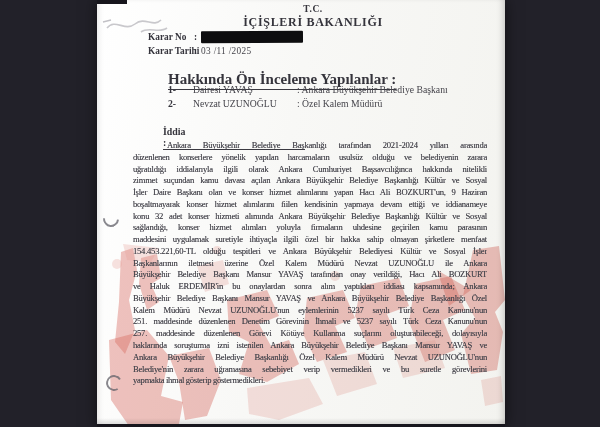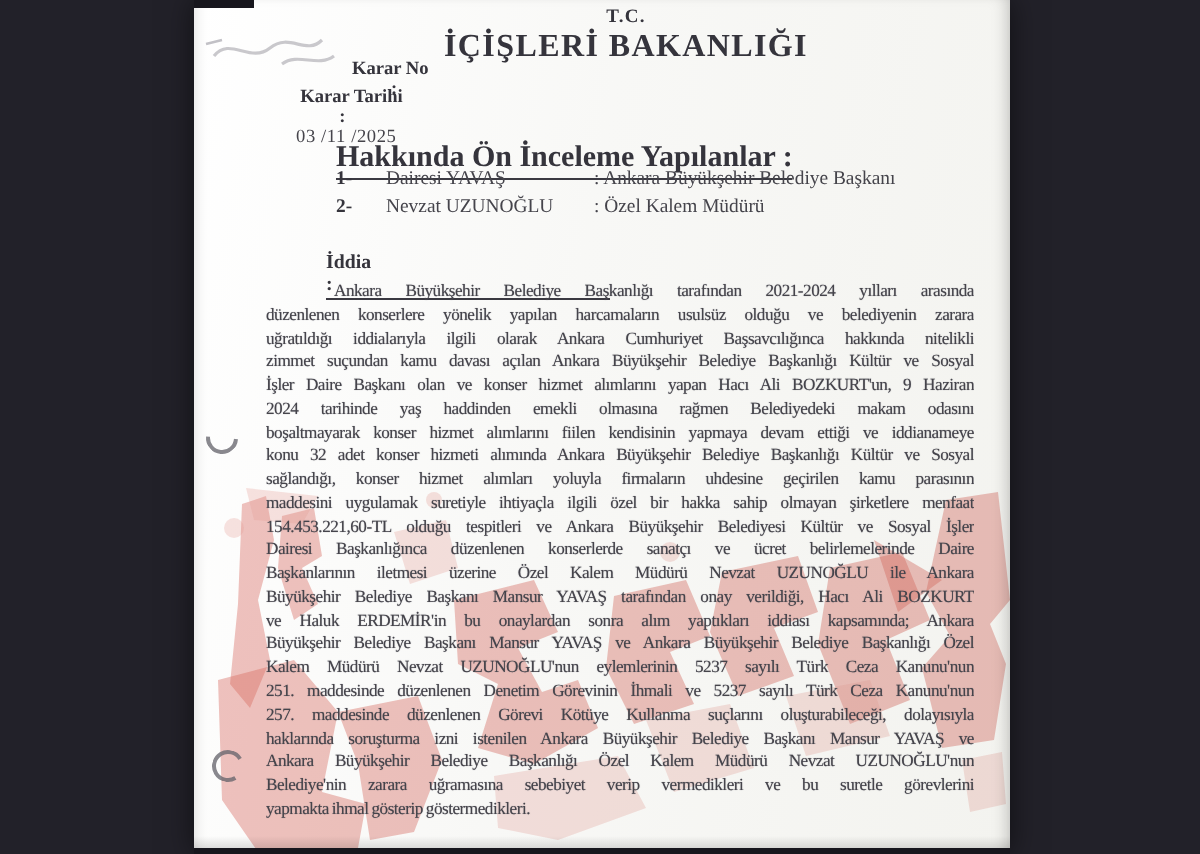--- a/index.html
+++ b/index.html
@@ -16,23 +16,23 @@
     filter:blur(0.2px);
   }
   .paper *{position:absolute;}
   
   .wm{left:0;top:0;width:408px;height:427px;mix-blend-mode:multiply;}
   .wmA{fill:var(--watermark_red,#d96a5f);fill-opacity:.40;}
   .wmB{fill:#e79b92;fill-opacity:.28;}
   
   .center{left:0;width:100%;text-align:center;padding-left:24px;box-sizing:border-box;color:var(--heading_ink,#35343c);}
   .tc{top:4px;font-size:9.5px;font-weight:bold;letter-spacing:.6px;}
-  .ministry{top:15px;font-size:16px;font-weight:bold;letter-spacing:.7px;}
+  .ministry{top:15px;font-size:12px;font-weight:bold;letter-spacing:.7px;}
   
-  .krow{left:51px;height:14px;display:flex;align-items:center;font-size:9.3px;white-space:nowrap;flex-direction:column;}
+  .krow{left:51px;height:14px;display:flex;align-items:center;font-size:9.3px;white-space:nowrap;}
   .krow.n1{top:30px;} .krow.n2{top:44px;}
   .klabel{position:static;display:inline-block;width:46px;font-weight:bold;color:var(--heading_ink,#35343c);}
   .kcolon{position:static;font-weight:bold;margin-right:4px;color:var(--heading_ink,#35343c);}
   .kval{position:static;letter-spacing:.3px;}
   .redact{position:static;display:inline-block;width:102px;height:12px;background:var(--redaction,#0d0d0f);border-radius:1px;transform:rotate(-.4deg);}
   
   .sec{left:71px;top:71px;font-size:15px;font-weight:bold;color:var(--heading_ink,#35343c);
        border-bottom:1.2px solid #3a3941;padding-bottom:1px;white-space:nowrap;}
   .subj{left:0;width:100%;height:13px;font-size:9.7px;white-space:nowrap;}
   .subj.s1{top:84px;} .subj.s2{top:98px;}
@@ -134,27 +134,25 @@
       <span>İddia</span>
       <span>:</span>
     </div>
 
     <div class="claim">
       <div class="bl first">Ankara Büyükşehir Belediye Başkanlığı tarafından 2021-2024 yılları arasında</div>
       <div class="bl">düzenlenen konserlere yönelik yapılan harcamaların usulsüz olduğu ve belediyenin zarara</div>
       <div class="bl">uğratıldığı iddialarıyla ilgili olarak Ankara Cumhuriyet Başsavcılığınca hakkında nitelikli</div>
       <div class="bl">zimmet suçundan kamu davası açılan Ankara Büyükşehir Belediye Başkanlığı Kültür ve Sosyal</div>
       <div class="bl">İşler Daire Başkanı olan ve konser hizmet alımlarını yapan Hacı Ali BOZKURT'un, 9 Haziran</div>
-      <div class="bl">2024 tarihinde yaş haddinden emekli olmasına rağmen Belediyedeki makam odasını</div>
       <div class="bl">boşaltmayarak konser hizmet alımlarını fiilen kendisinin yapmaya devam ettiği ve iddianameye</div>
       <div class="bl">konu 32 adet konser hizmeti alımında Ankara Büyükşehir Belediye Başkanlığı Kültür ve Sosyal</div>
       <div class="bl">sağlandığı, konser hizmet alımları yoluyla firmaların uhdesine geçirilen kamu parasının</div>
       <div class="bl">maddesini uygulamak suretiyle ihtiyaçla ilgili özel bir hakka sahip olmayan şirketlere menfaat</div>
       <div class="bl">154.453.221,60-TL olduğu tespitleri ve Ankara Büyükşehir Belediyesi Kültür ve Sosyal İşler</div>
-      <div class="bl">Dairesi Başkanlığınca düzenlenen konserlerde sanatçı ve ücret belirlemelerinde Daire</div>
       <div class="bl">Başkanlarının iletmesi üzerine Özel Kalem Müdürü Nevzat UZUNOĞLU ile Ankara</div>
       <div class="bl">Büyükşehir Belediye Başkanı Mansur YAVAŞ tarafından onay verildiği, Hacı Ali BOZKURT</div>
       <div class="bl">ve Haluk ERDEMİR'in bu onaylardan sonra alım yaptıkları iddiası kapsamında; Ankara</div>
       <div class="bl">Büyükşehir Belediye Başkanı Mansur YAVAŞ ve Ankara Büyükşehir Belediye Başkanlığı Özel</div>
       <div class="bl">Kalem Müdürü Nevzat UZUNOĞLU'nun eylemlerinin 5237 sayılı Türk Ceza Kanunu'nun</div>
       <div class="bl">251. maddesinde düzenlenen Denetim Görevinin İhmali ve 5237 sayılı Türk Ceza Kanunu'nun</div>
       <div class="bl">257. maddesinde düzenlenen Görevi Kötüye Kullanma suçlarını oluşturabileceği, dolayısıyla</div>
       <div class="bl">haklarında soruşturma izni istenilen Ankara Büyükşehir Belediye Başkanı Mansur YAVAŞ ve</div>
       <div class="bl">Ankara Büyükşehir Belediye Başkanlığı Özel Kalem Müdürü Nevzat UZUNOĞLU'nun</div>
       <div class="bl">Belediye'nin zarara uğramasına sebebiyet verip vermedikleri ve bu suretle görevlerini</div>

